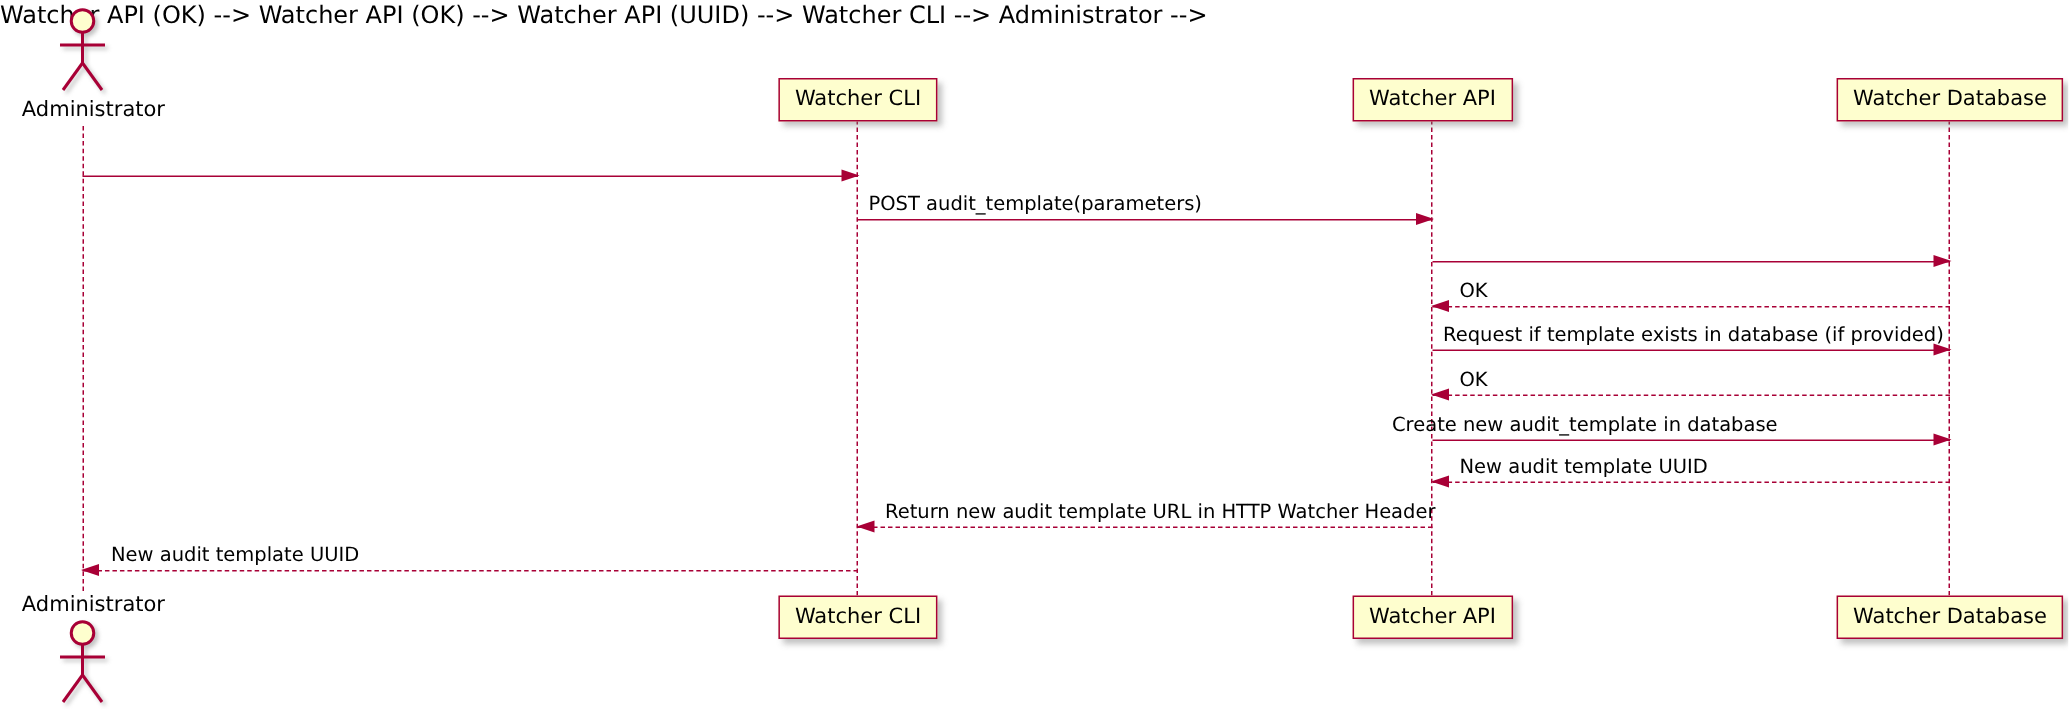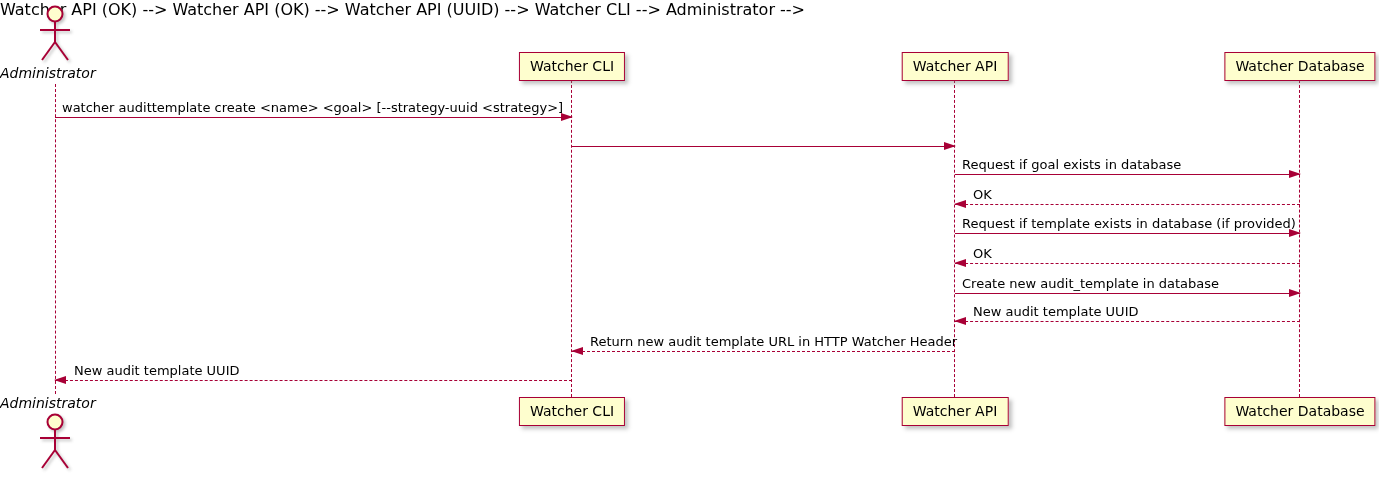--- a/index.html
+++ b/index.html
@@ -33,26 +33,25 @@
     white-space:nowrap;
     color:var(--txt);
   }
   .actor-svg{
     position:absolute;
     filter:drop-shadow(2.5px 2.5px 1.5px rgba(120,120,120,0.45));
   }
   .actor-label{
     position:absolute;
     width:110px;
-    text-align:left;
+    text-align:right;
     font-size:14px;
     line-height:14px;
     white-space:nowrap;
     color:var(--txt);
-    font-style:italic;
   }
   .msg-text{
     position:absolute;
     font-size:13px;
     line-height:15px;
     white-space:nowrap;
     color:var(--txt);
   }
   .arrow{
     position:absolute;
@@ -99,32 +98,31 @@
   <div class="lifeline" style="left:954px;top:80px;height:317px"></div>
   <div class="lifeline" style="left:1299px;top:80px;height:317px"></div>
 
   
   <div class="pbox" style="left:572px;top:52px">Watcher CLI</div>
   <div class="pbox" style="left:955px;top:52px">Watcher API</div>
   <div class="pbox" style="left:1300px;top:52px">Watcher Database</div>
 
   
   
-  <span class="msg-text" style="left:62px;top:100px">watcher audittemplate create &lt;name&gt; &lt;goal&gt; [--strategy-uuid &lt;strategy&gt;]</span>
   <div class="arrow solid dir-right" style="left:55px;top:117px;width:517px">
       <div class="head"></div>
     </div>
 
   
+  <span class="msg-text" style="left:579px;top:129px">POST audit_template(parameters)</span>
   <div class="arrow solid dir-right" style="left:572px;top:146px;width:383px">
       <div class="head"></div>
     </div>
 
   
-  <span class="msg-text" style="left:962px;top:157px">Request if goal exists in database</span>
   <div class="arrow solid dir-right" style="left:955px;top:174px;width:345px">
       <div class="head"></div>
     </div>
 
    Watcher API (OK) --&gt;
   <span class="msg-text" style="left:973px;top:187px">OK</span>
   <div class="arrow dashed dir-left" style="left:955px;top:204px;width:345px">
       <div class="head"></div>
     </div>
 
@@ -134,21 +132,21 @@
       <div class="head"></div>
     </div>
 
    Watcher API (OK) --&gt;
   <span class="msg-text" style="left:973px;top:246px">OK</span>
   <div class="arrow dashed dir-left" style="left:955px;top:263px;width:345px">
       <div class="head"></div>
     </div>
 
   
-  <span class="msg-text" style="left:962px;top:276px">Create new audit_template in database</span>
+  <span class="msg-text" style="left:928px;top:276px">Create new audit_template in database</span>
   <div class="arrow solid dir-right" style="left:955px;top:293px;width:345px">
       <div class="head"></div>
     </div>
 
    Watcher API (UUID) --&gt;
   <span class="msg-text" style="left:973px;top:304px">New audit template UUID</span>
   <div class="arrow dashed dir-left" style="left:955px;top:321px;width:345px">
       <div class="head"></div>
     </div>
 

